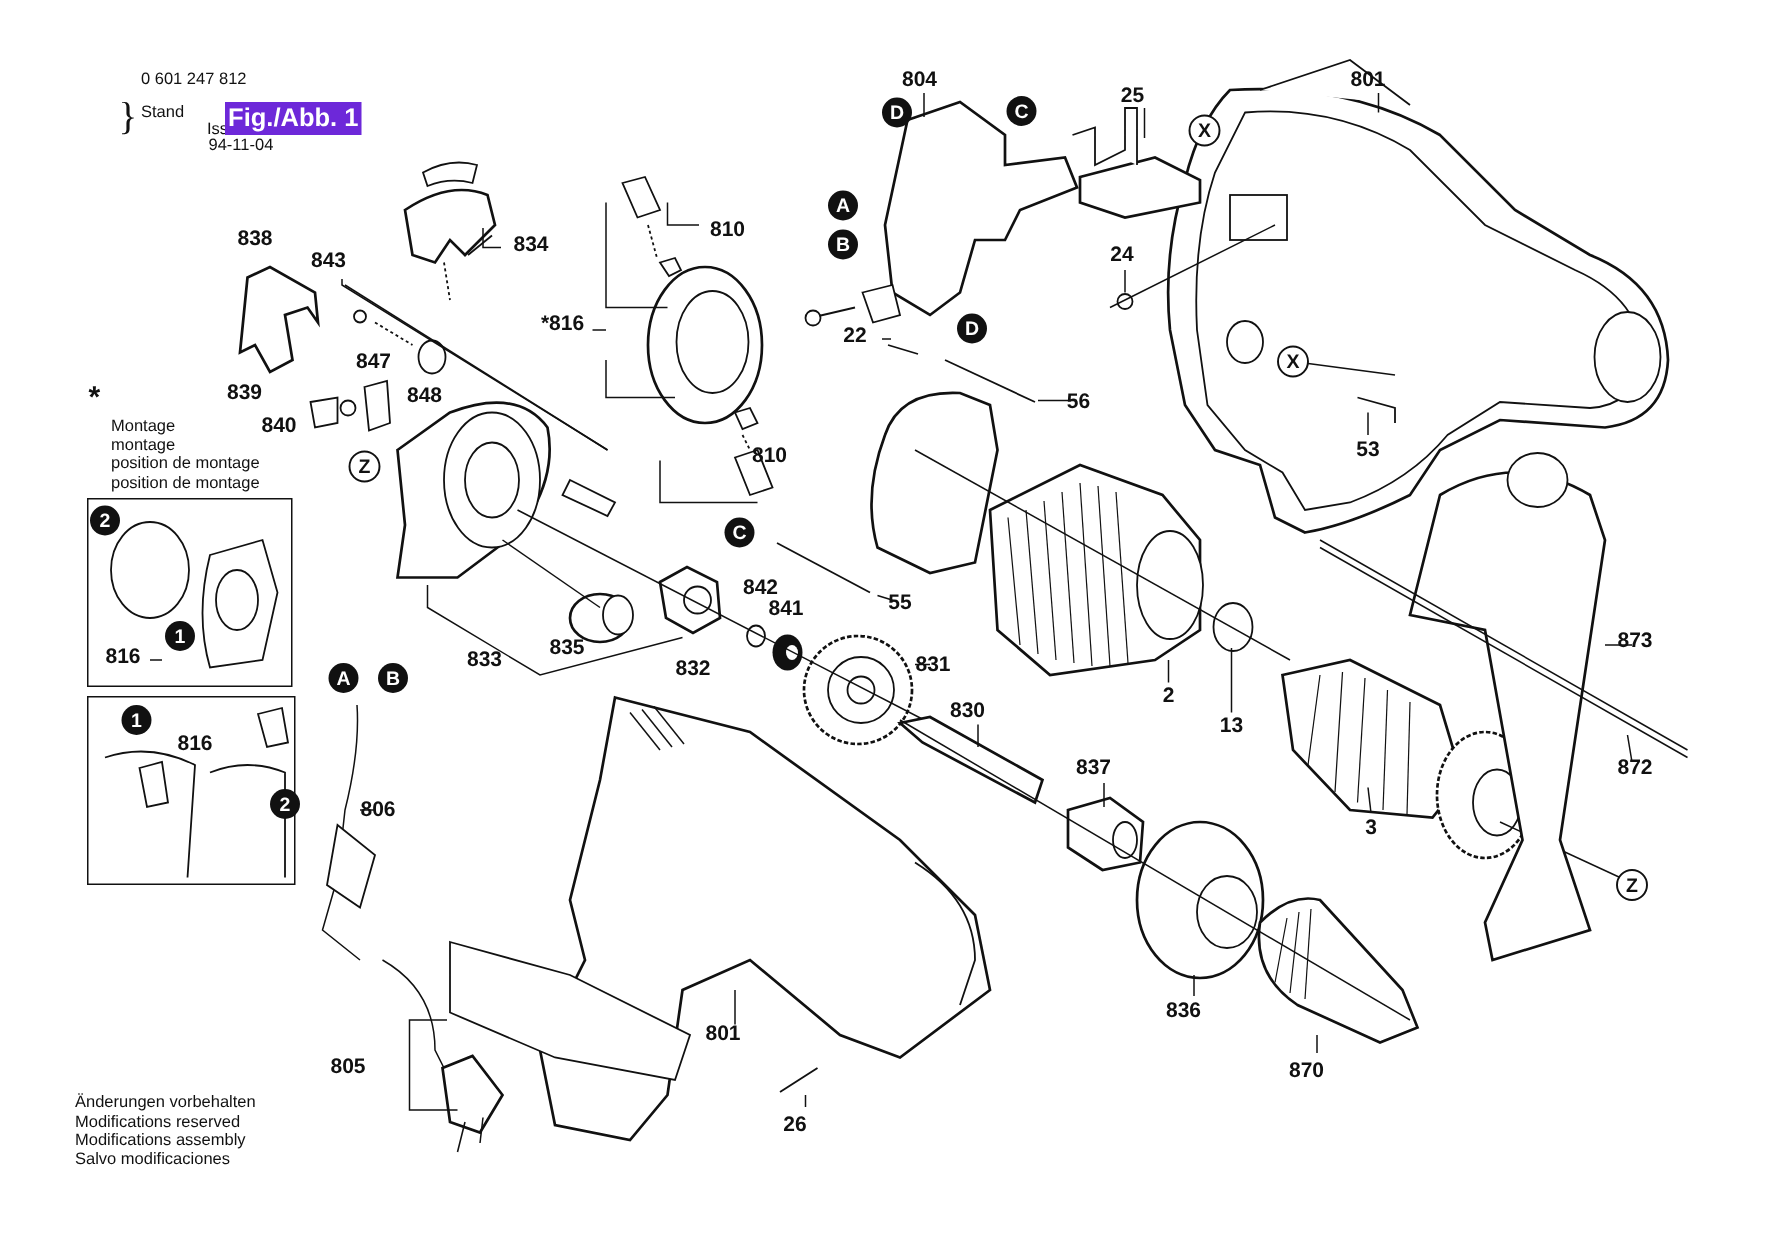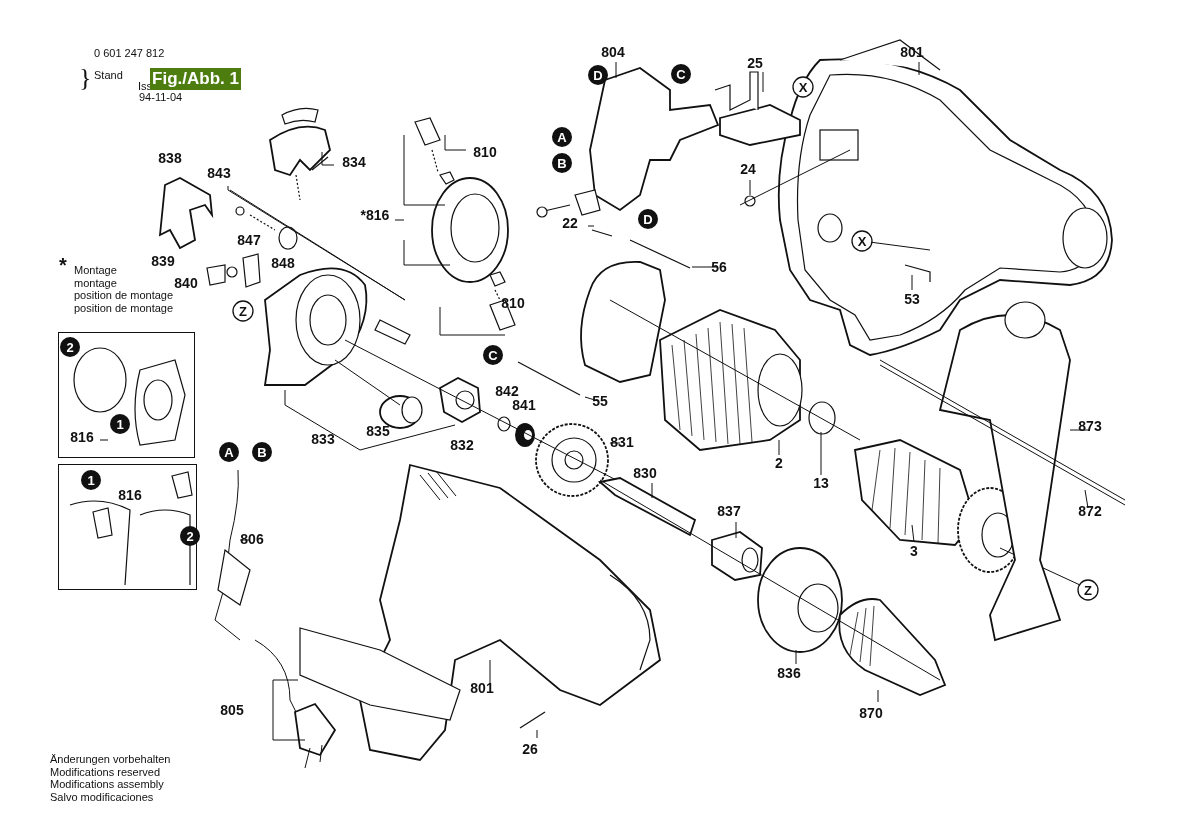--- a/index.html
+++ b/index.html
@@ -3,25 +3,25 @@
 <meta charset="utf-8">
 <style>
   html,body{margin:0;padding:0;background:#fff;}
   body{width:1182px;height:825px;position:relative;overflow:hidden;font-family:"Liberation Sans",sans-serif;color:#111;}
   .hdr{position:absolute;font-size:11px;line-height:12px;padding-left:44px;}
   #part-no{left:50px;top:47px;}
   #stand{left:50px;top:69px;text-align:right;}
   #issue{left:50px;top:80px;margin-left:44px;}
   #brace{position:absolute;left:79px;top:64px;font-size:26px;line-height:28px;font-family:"Liberation Serif",serif;}
   #date{left:95px;top:75px;margin-top:16px;}
-  #fig{position:absolute;left:150px;top:68px;width:91px;height:22px;background:#4d7c0f;color:#fff;font-weight:bold;font-size:17px;line-height:22px;text-align:center;}
+  #fig{position:absolute;left:150px;top:68px;width:91px;height:22px;background:#6d28d9;color:#fff;font-weight:bold;font-size:17px;line-height:22px;text-align:center;}
   .note{position:absolute;font-size:11px;line-height:12.5px;}
   #star{position:absolute;left:59px;top:254px;font-size:20px;font-weight:bold;}
-  #note-assembly{left:74px;top:264px;}
-  #note-mods{left:50px;top:753px;}
+  #note-assembly{left:74px;top:278px;}
+  #note-mods{left:50px;top:729px;}
   svg#diagram{position:absolute;left:0;top:0;}
   .lbl{font-family:"Liberation Sans",sans-serif;font-weight:bold;font-size:14px;fill:#111;}
   .ln{stroke:#111;stroke-width:1;fill:none;}
   .pt{stroke:#111;stroke-width:1.8;fill:#fff;}
   .pt2{stroke:#111;stroke-width:1.2;fill:#fff;}
   .dk{fill:#111;}
   .circle-lbl{font-family:"Liberation Sans",sans-serif;font-weight:bold;font-size:13px;fill:#fff;}
   .ring-lbl{font-family:"Liberation Sans",sans-serif;font-weight:bold;font-size:13px;fill:#111;}
   .inset{position:absolute;border:1.5px solid #111;background:#fff;}
   #inset1{left:58px;top:332px;width:135px;height:124px;}

